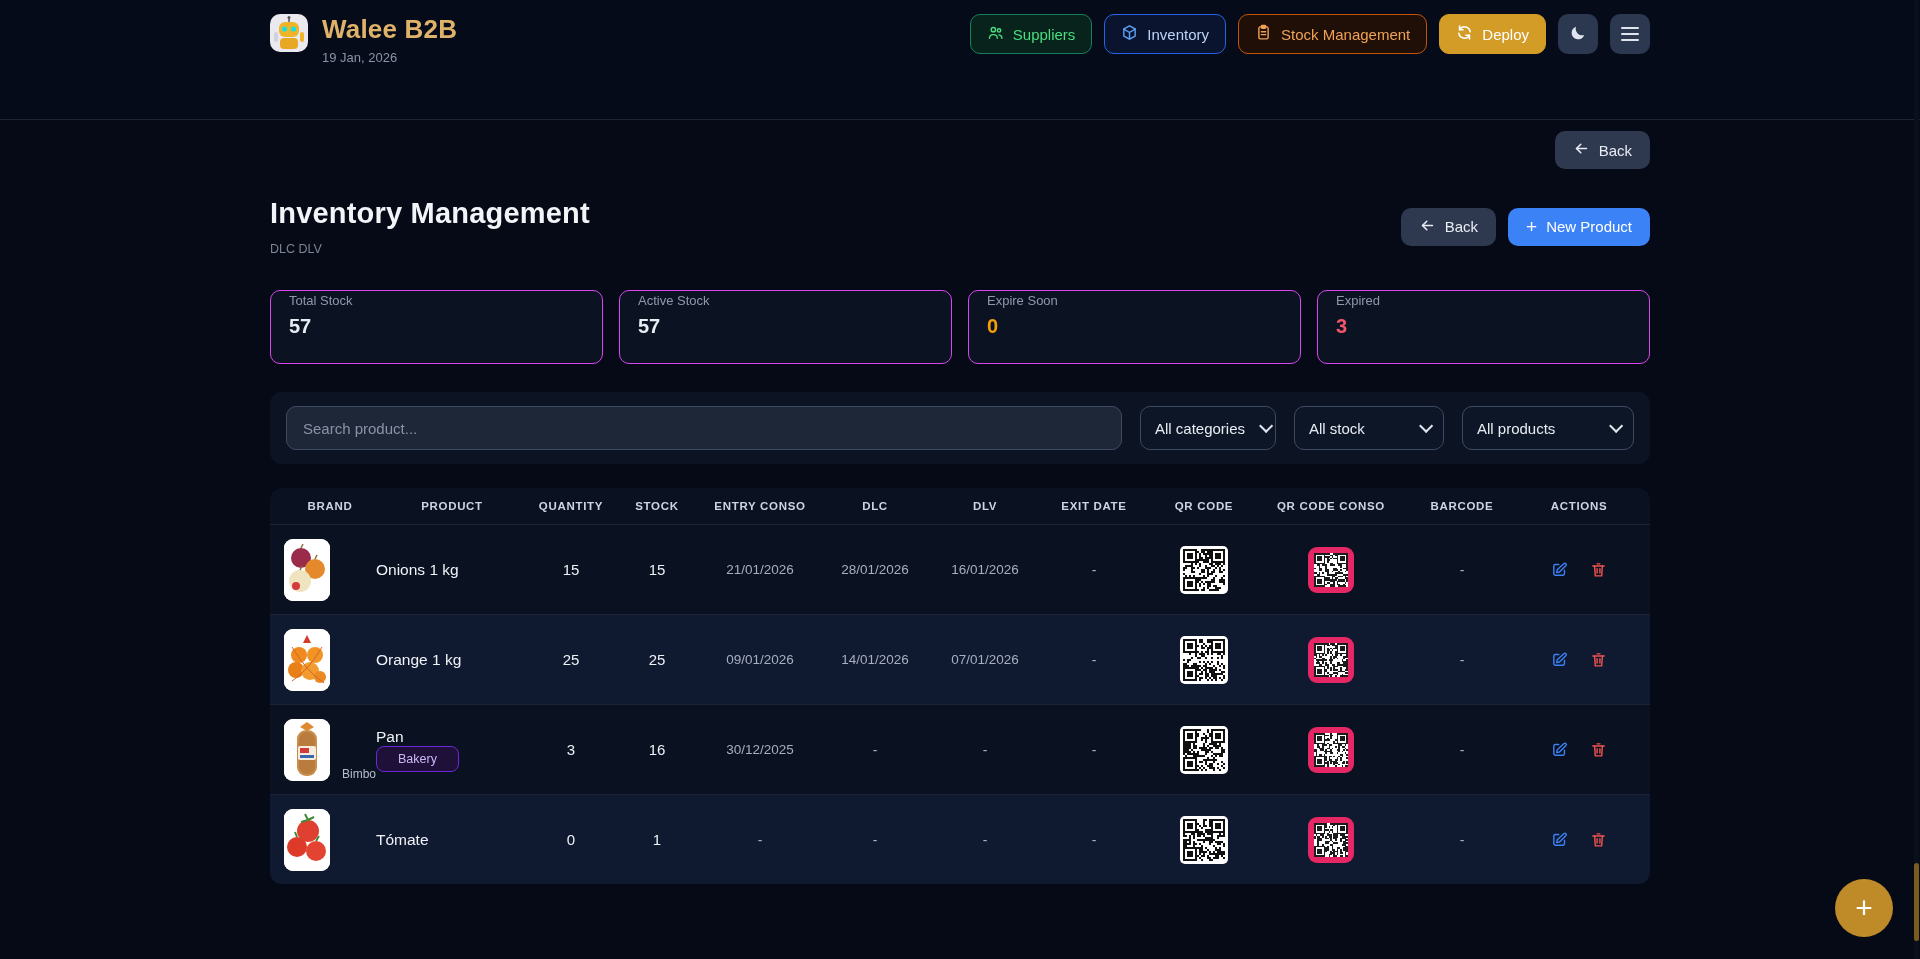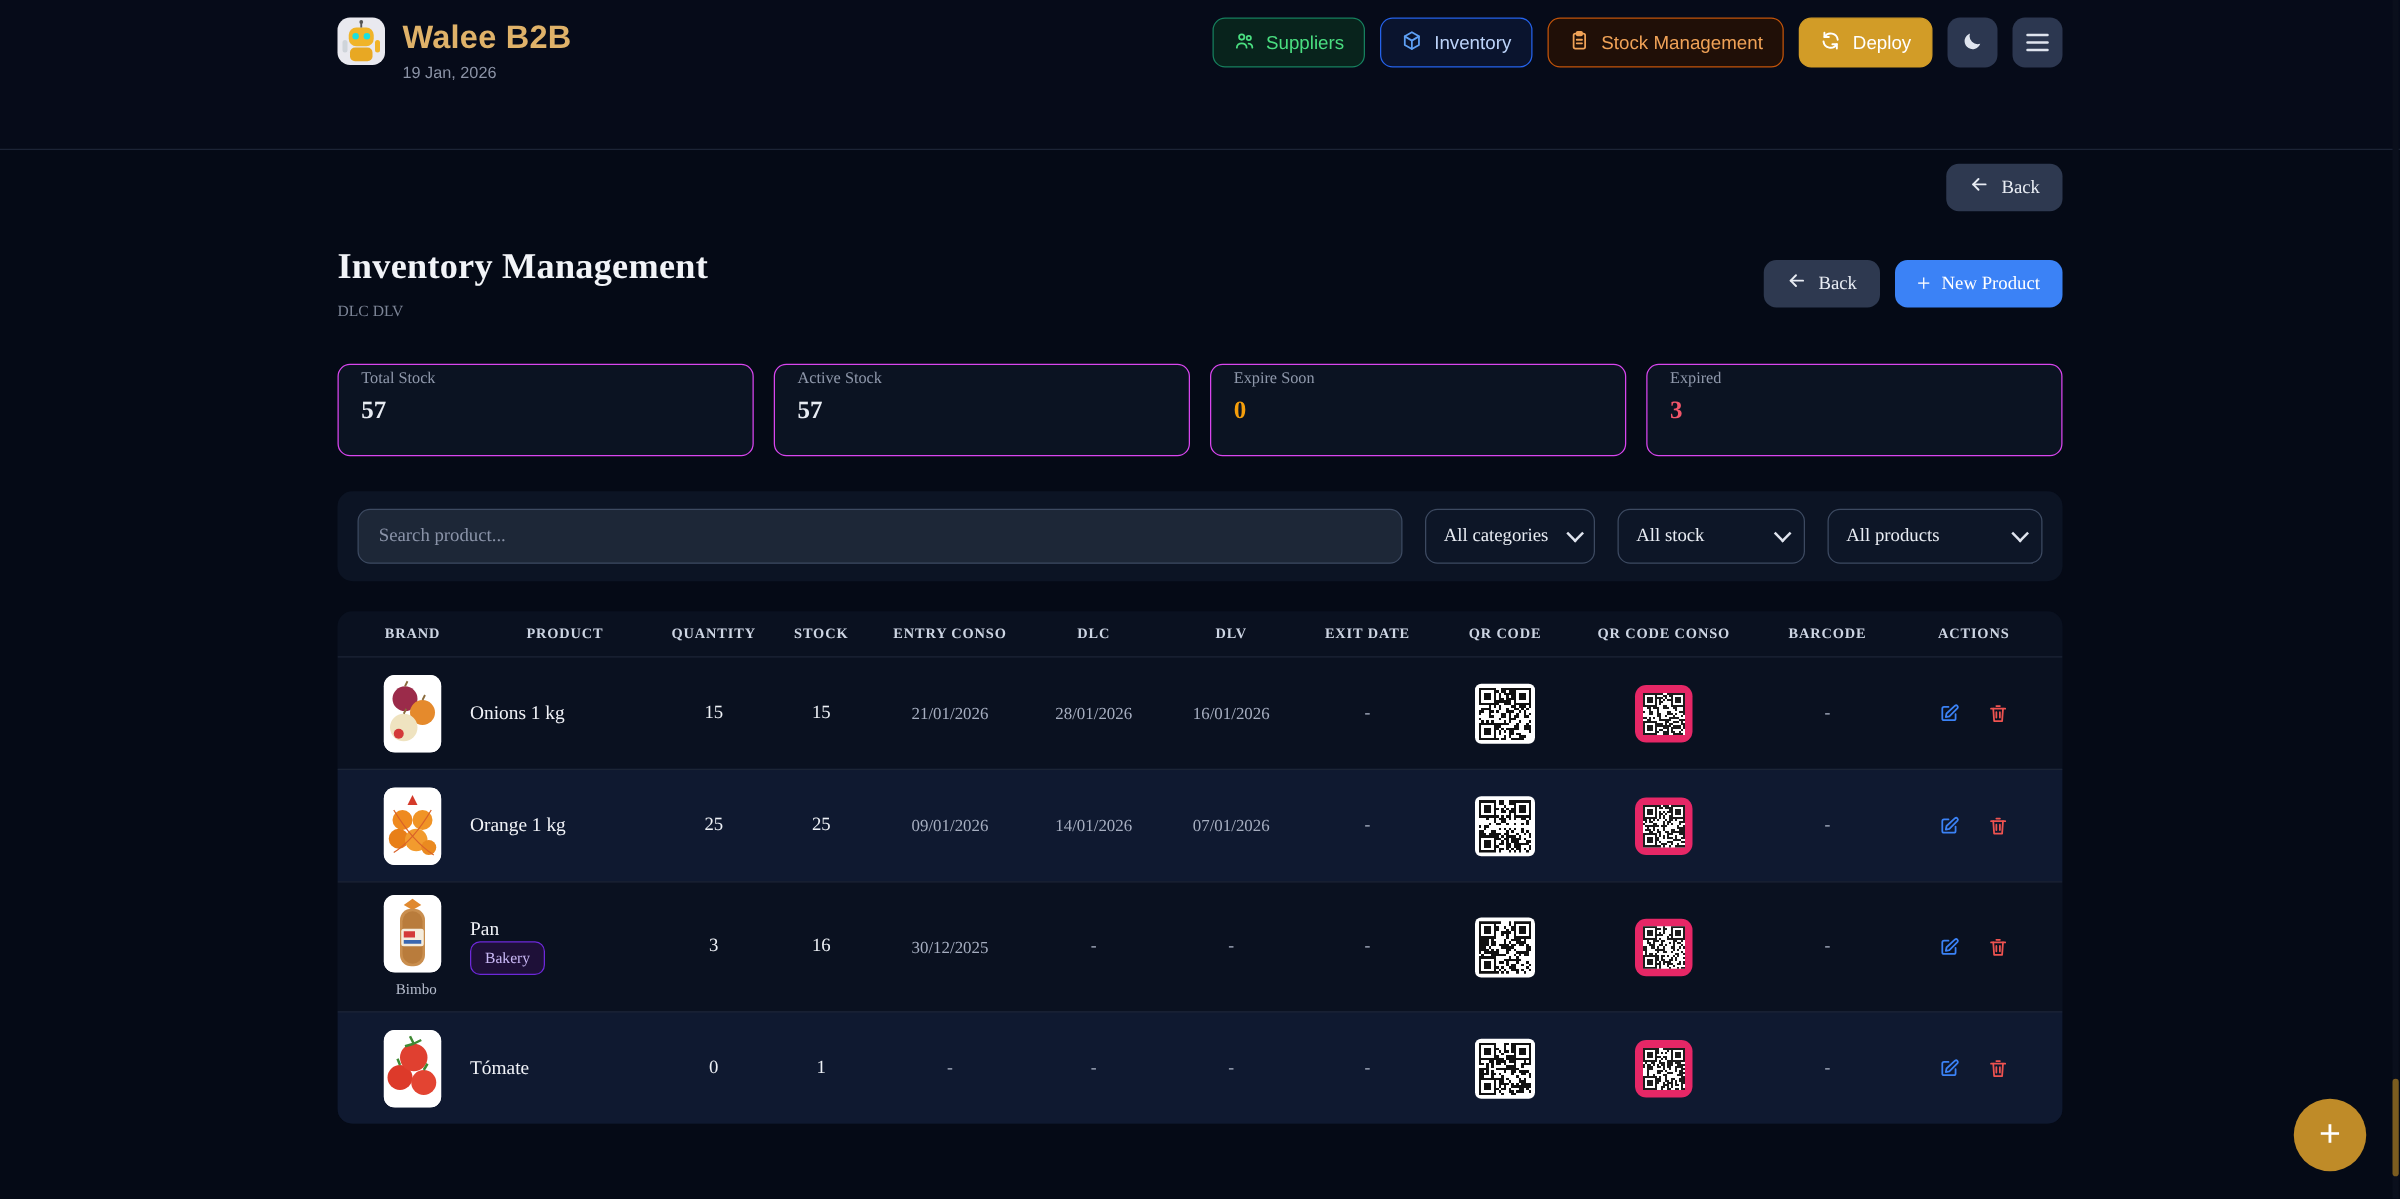--- a/index.html
+++ b/index.html
@@ -39,21 +39,21 @@
   .nav-deploy    { background:#d29c27; color:#ffffff; border-color:#d29c27; }
   .icon-btn {
     width:40px; height:40px; border-radius:10px; background:#2c3750; border:none;
     color:#dfe4ee; display:flex; align-items:center; justify-content:center; cursor:pointer;
   }
   .icon-btn svg { width:18px; height:18px; }
   .hamburger { display:flex; flex-direction:column; gap:4px; }
   .hamburger span { display:block; width:18px; height:2px; background:#dfe4ee; border-radius:2px; }
 
   
-  .main { width:1380px; margin:0 auto; padding-top:11px;font-family:Liberation Serif, serif; }
+  .main { width:1380px; margin:0 auto; padding-top:11px; }
   .row-topback { display:flex; justify-content:flex-end; }
   .btn-dark {
     display:flex; gap:9px; align-items:center; height:38px; padding:0 18px;
     background:#2e3950; color:#e8ecf3; border:none; border-radius:10px;
     font-size:15px; cursor:pointer; font-family:inherit;
   }
   .btn-dark svg { width:17px; height:17px; }
   .title-row { display:flex; justify-content:space-between; align-items:center; margin-top:28px; }
   .page-title { font-size:29px; font-weight:bold; letter-spacing:.2px; color:#f2f4f8; }
   .page-sub { font-size:12.5px; color:#7c8496; margin-top:12px; }
@@ -104,30 +104,30 @@
   .t-head { height:36px; }
   .th { font-size:11.5px; font-weight:bold; color:#cdd5e3; letter-spacing:.06em; text-align:center; }
   .th.left { text-align:center; }
   .t-row { border-top:1px solid #1c2536; min-height:90px; padding-top:10px; padding-bottom:10px; }
   .t-row:nth-child(odd) { background:#0f1930; }
   .cell { text-align:center; }
   .cell.left { text-align:left; }
   .num { font-size:15px; color:#eef1f6; }
   .date { font-size:13.5px; color:#a6aec0; }
   .dash { font-size:14px; color:#a6aec0; }
-  .brand-cell { display:flex; flex-direction:column; align-items:center; gap:6px; }
+  .brand-cell { display:flex; flex-direction:row; align-items:flex-end; gap:6px; }
   .prod-img {
     width:46px; height:62px; background:#ffffff; border-radius:9px;
     display:flex; align-items:center; justify-content:center; overflow:hidden;
   }
   .prod-img svg { width:100%; height:100%; }
   .brand-name { font-size:12px; color:#b6bdcd; padding-left:6px; }
   .prod-name { font-size:15.5px; color:#f0f2f7; }
   .badge {
-    display:inline-block; padding:5px 11px; border-radius:8px;
+    display:inline-block; padding:5px 21px; border-radius:8px;
     background:#1e1038; border:1px solid #6d28d9; color:#c9b8f5; font-size:12.5px;
   }
   .qr-wrap { display:flex; justify-content:center; }
   .qr-black { width:48px; height:48px; background:#ffffff; border-radius:5px; padding:3px; }
   .qr-pink  { width:46px; height:46px; border-radius:9px; padding:6px; }
   .qr-black svg, .qr-pink svg { display:block; width:100%; height:100%; }
   .actions { display:flex; gap:22px; justify-content:center; align-items:center; }
   .act-btn { background:none; border:none; cursor:pointer; padding:0; display:flex; }
   .act-btn svg { width:17px; height:17px; }
   .edit { color:#3b82f6; } .del { color:#ef5350; }

